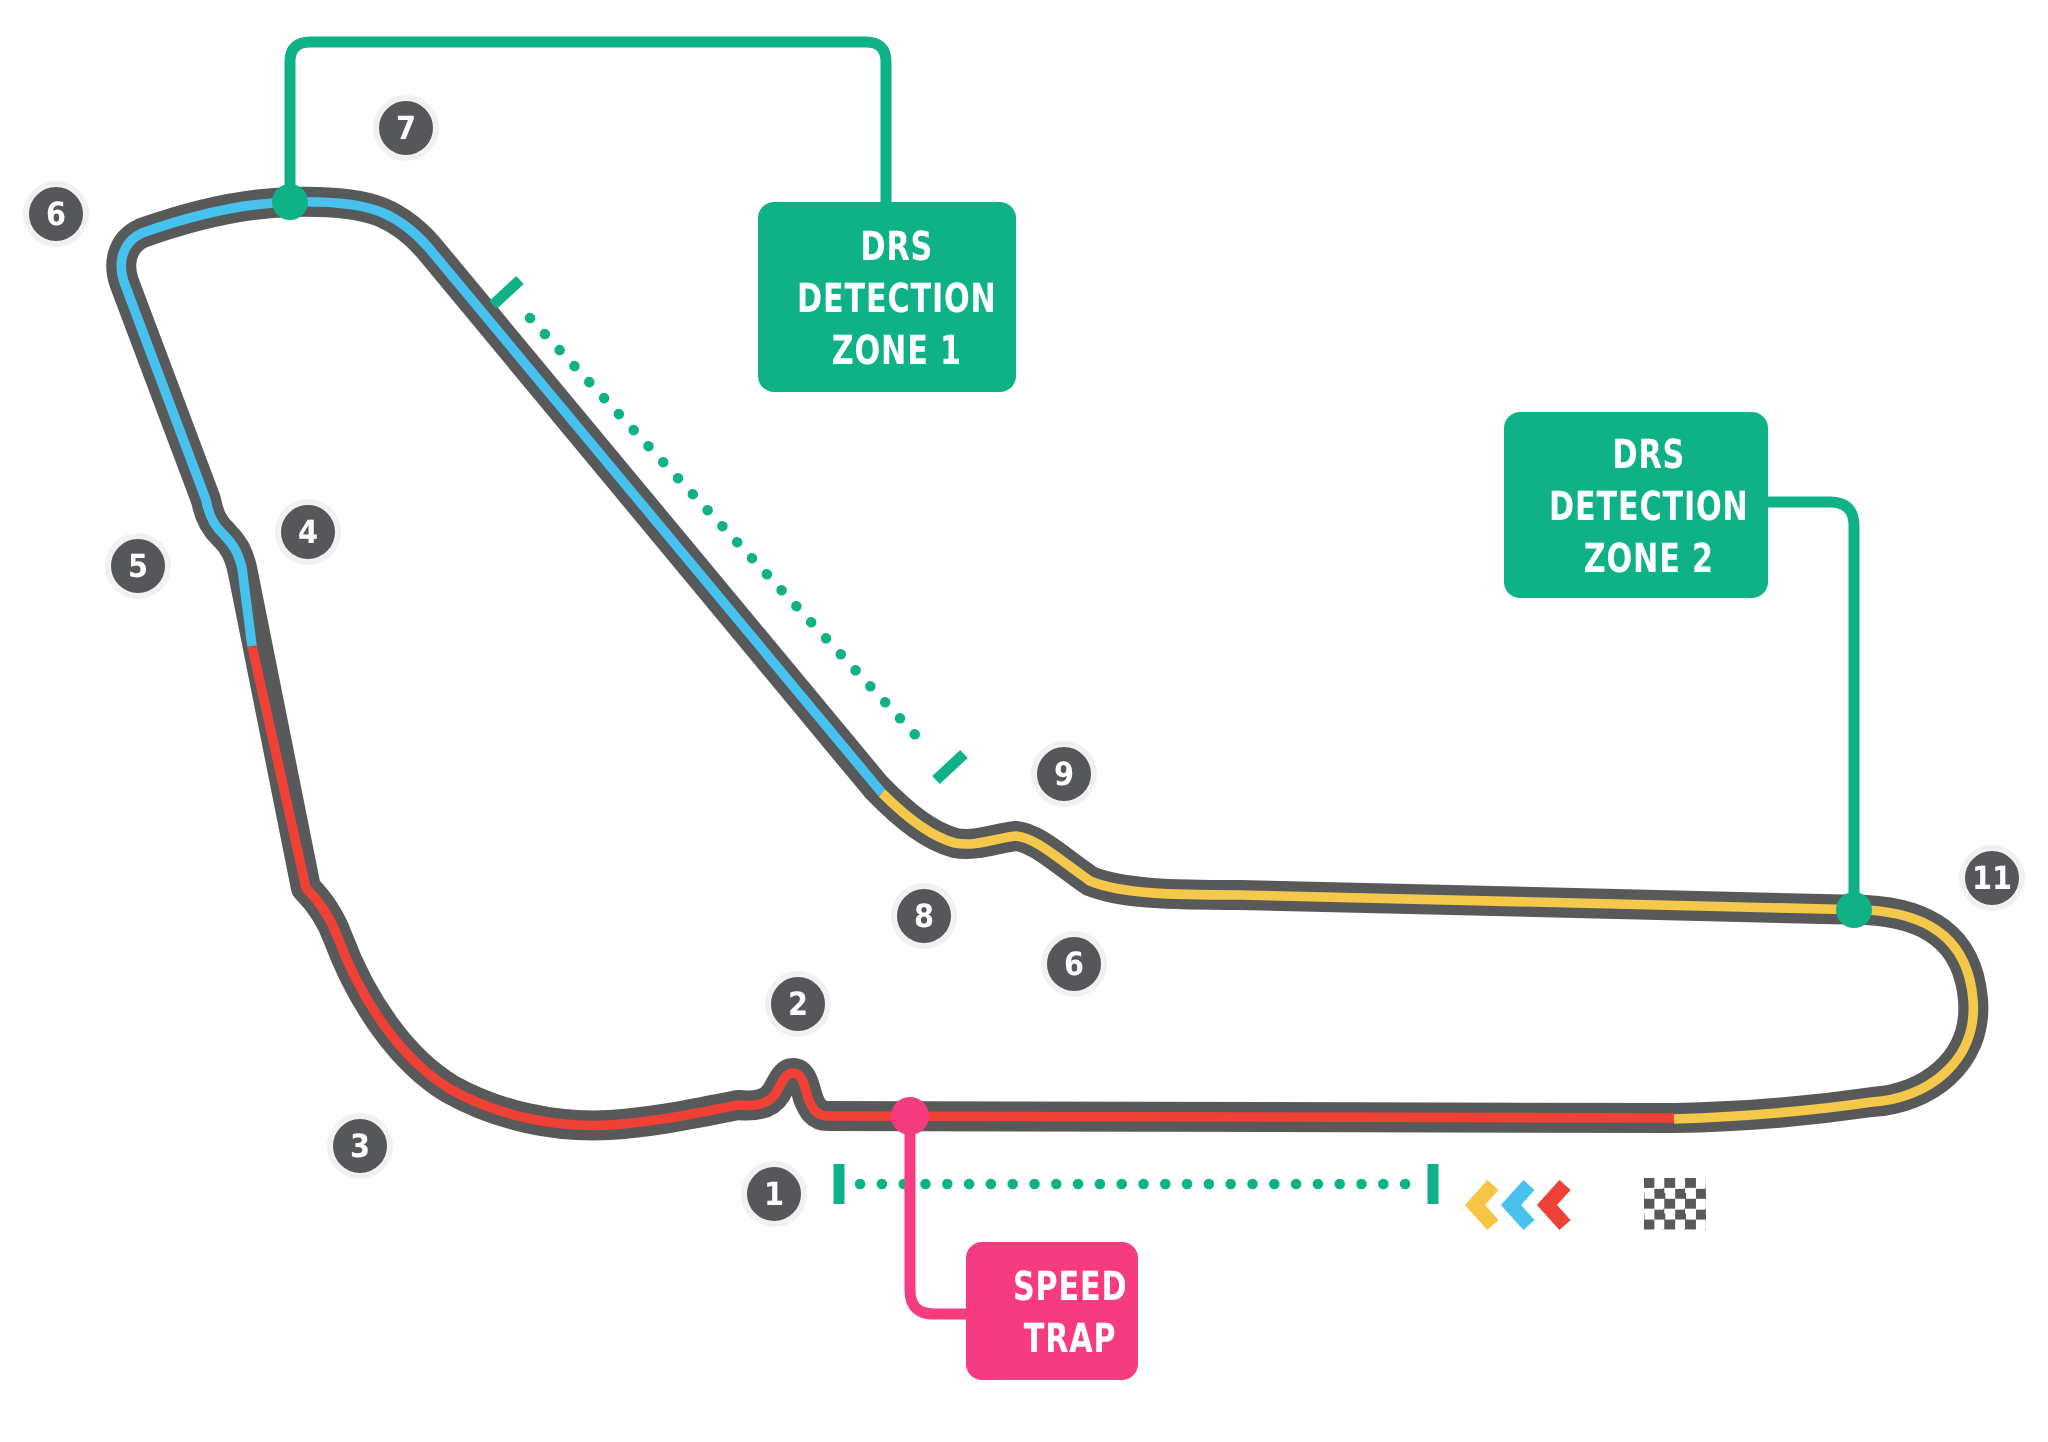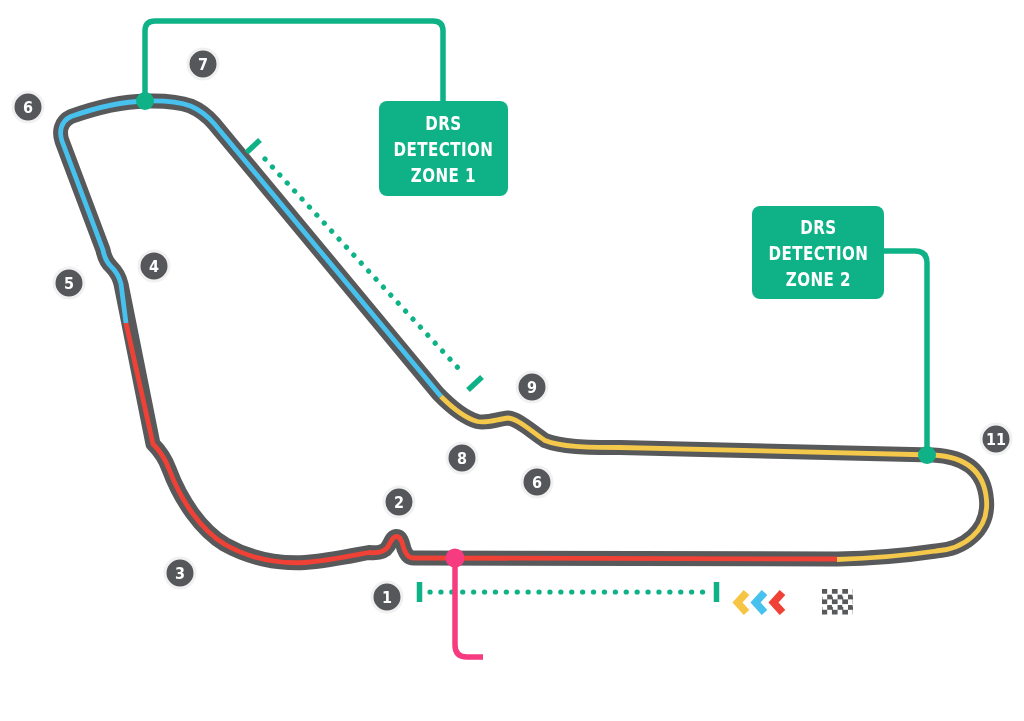--- a/index.html
+++ b/index.html
@@ -6,21 +6,21 @@
     --c-track:#58595B; --c-s1:#EF4136; --c-s2:#47C2EE; --c-s3:#F3C84B;
     --c-green:#0FB287; --c-pink:#F73B80; --c-badge:#56575B; --c-ring:#F1F1F2;
     --c-flag-dark:#58595B; --c-flag-light:#FFFFFF;
   }
   html,body{margin:0;padding:0;}
   body{background:#fff;font-family:"DejaVu Sans","Liberation Sans",sans-serif;}
   #stage{position:relative;width:1024px;height:721px;background:#fff;overflow:hidden;}
   #track-svg{position:absolute;left:0;top:0;}
   .label-box{
     position:absolute;border-radius:8px;display:flex;flex-direction:column;
-    align-items:center;justify-content:center;color:#fff;z-index:5;
+    align-items:flex-end;justify-content:center;color:#fff;z-index:5;
   }
   .label-box .lines{
     transform:scaleX(0.84);transform-origin:center;
     font-weight:800;font-stretch:condensed;text-align:center;
     font-size:20px;line-height:26px;letter-spacing:0.5px;white-space:nowrap;
   }
   .green-box{background:var(--c-green);}
   .pink-box{background:var(--c-pink);}
   .turn-badge{
     position:absolute;width:27px;height:27px;border-radius:50%;
@@ -151,14 +151,20 @@
   </div>
 
   <div class="label-box green-box" style="left:752px;top:206px;width:132px;height:93px;">
     <div class="lines">
       <div>DRS</div>
       <div>DETECTION</div>
       <div>ZONE 2</div>
     </div>
   </div>
 
+  <div class="label-box pink-box" style="left:483px;top:621px;width:86px;height:69px;">
+    <div class="lines">
+      <div>SPEED</div>
+      <div>TRAP</div>
+    </div>
+  </div>
 
 </div>
 
 </body></html>

